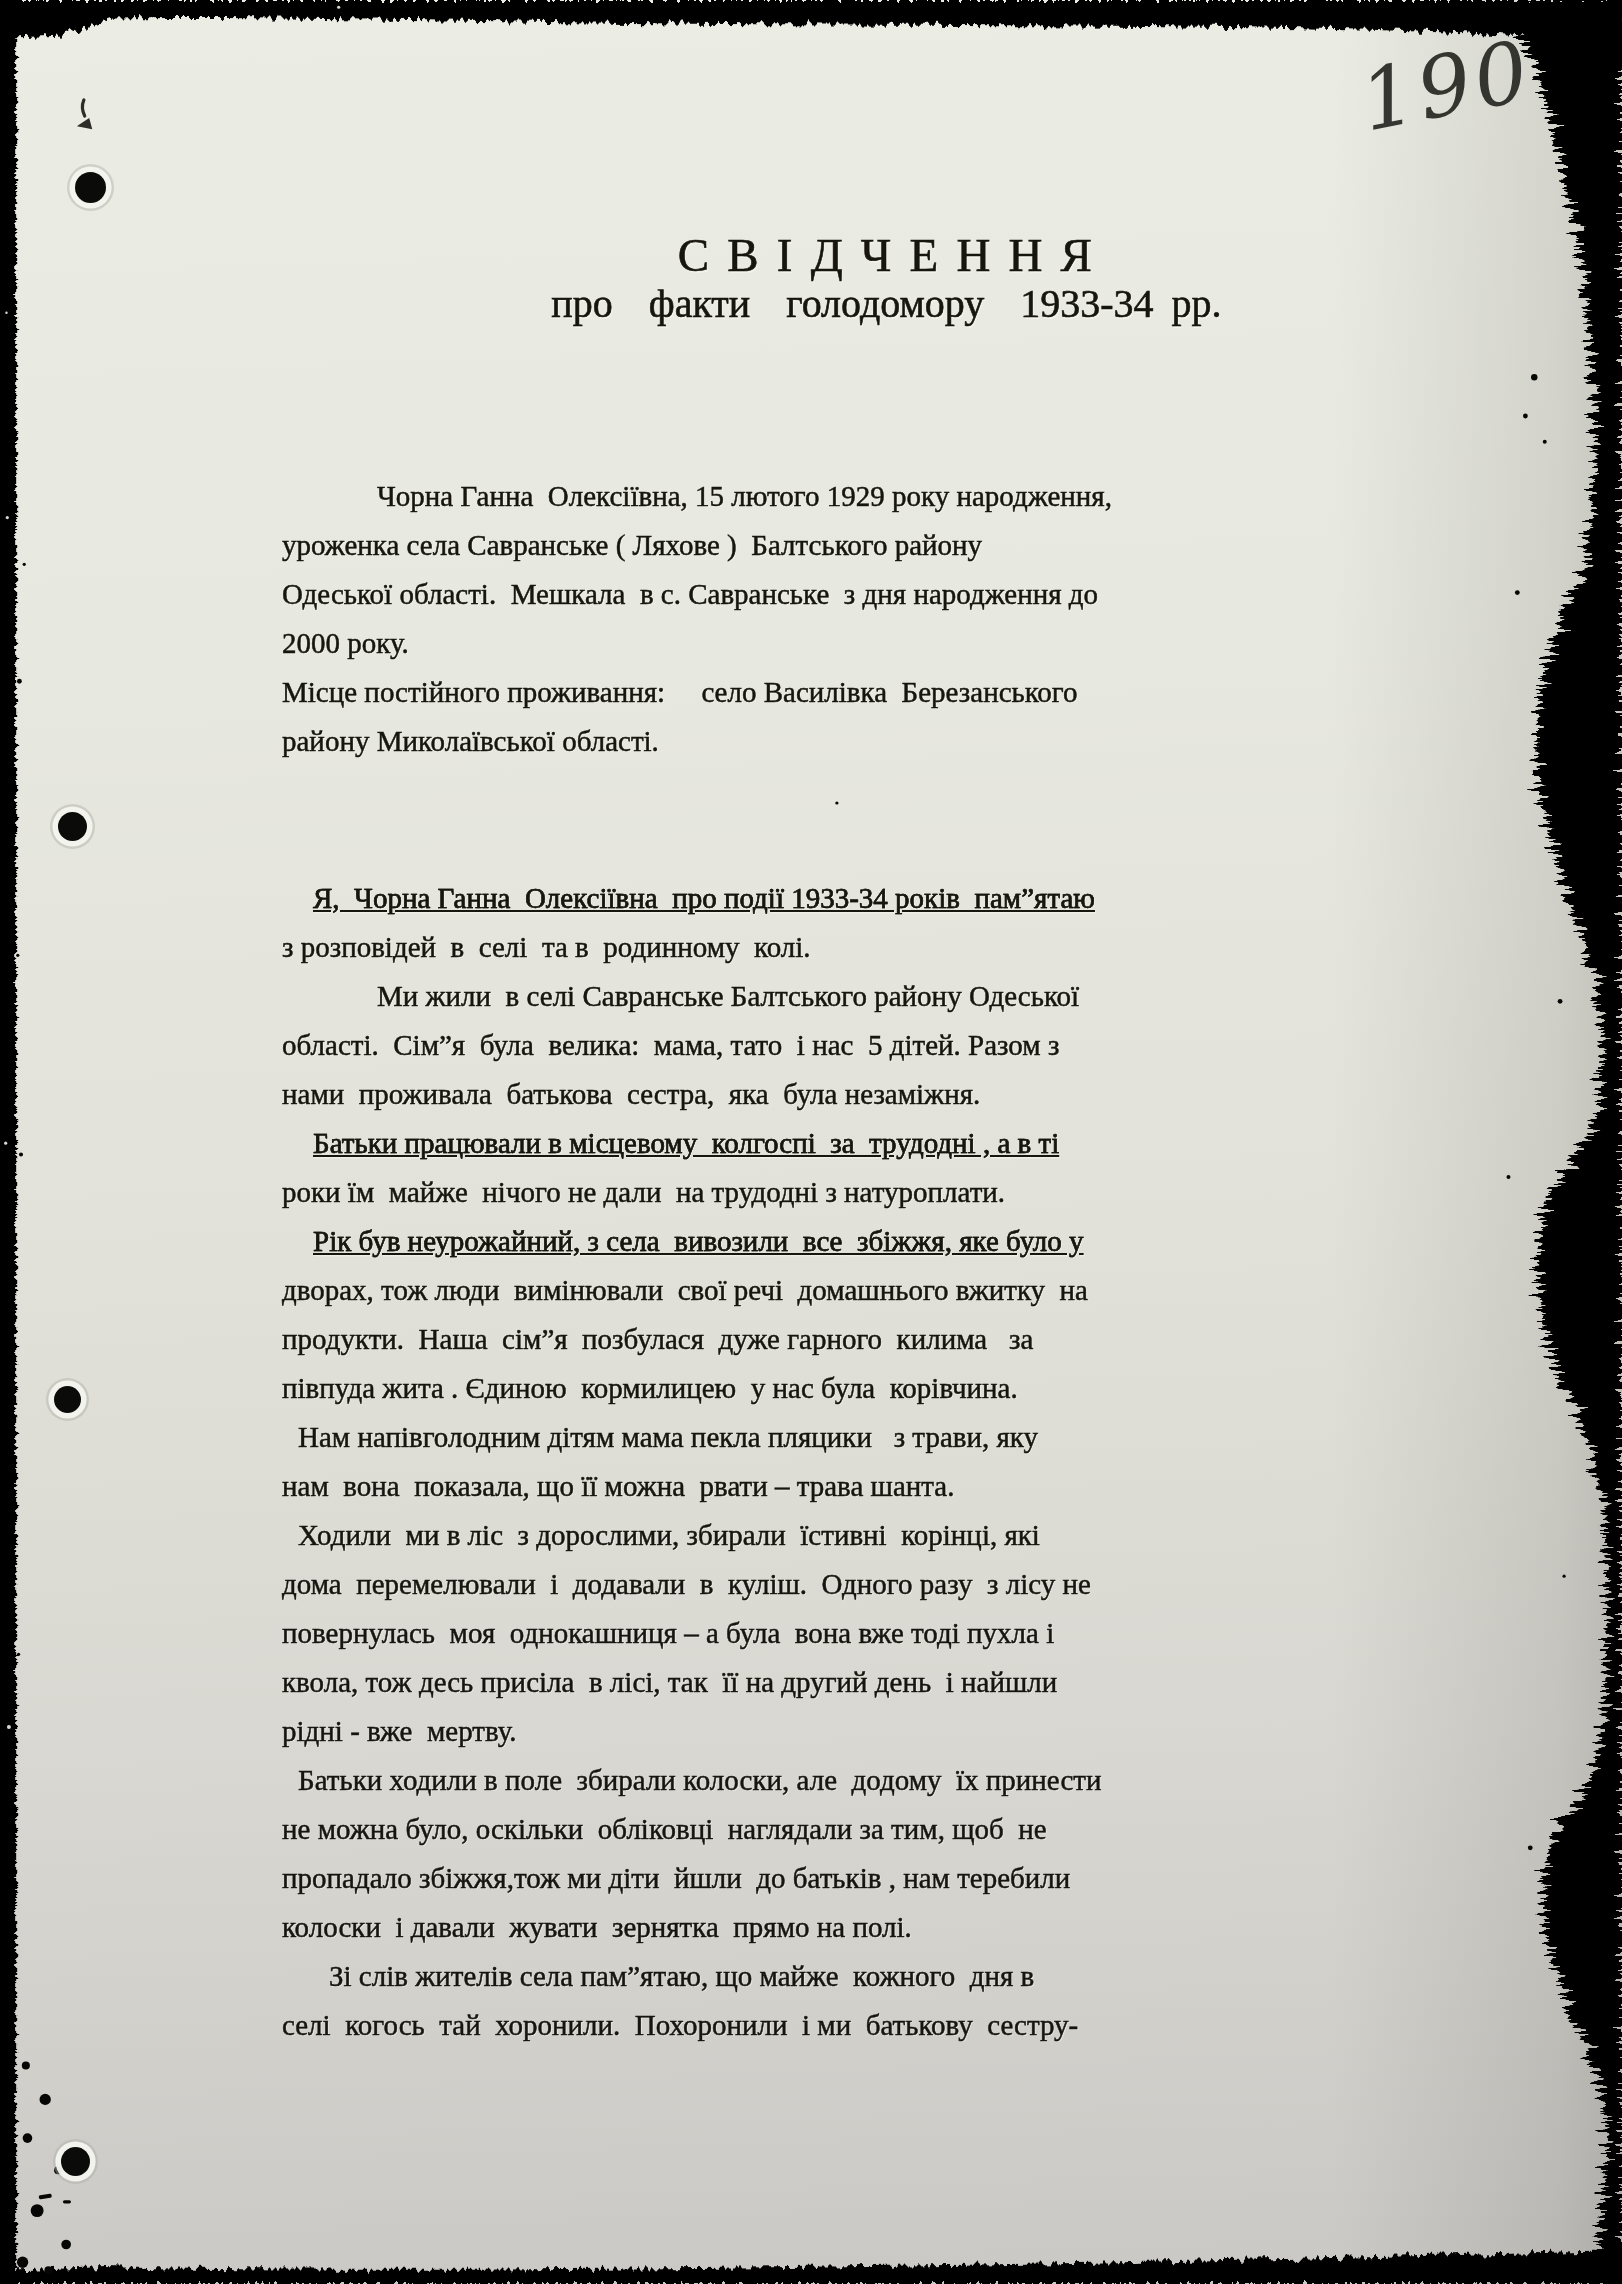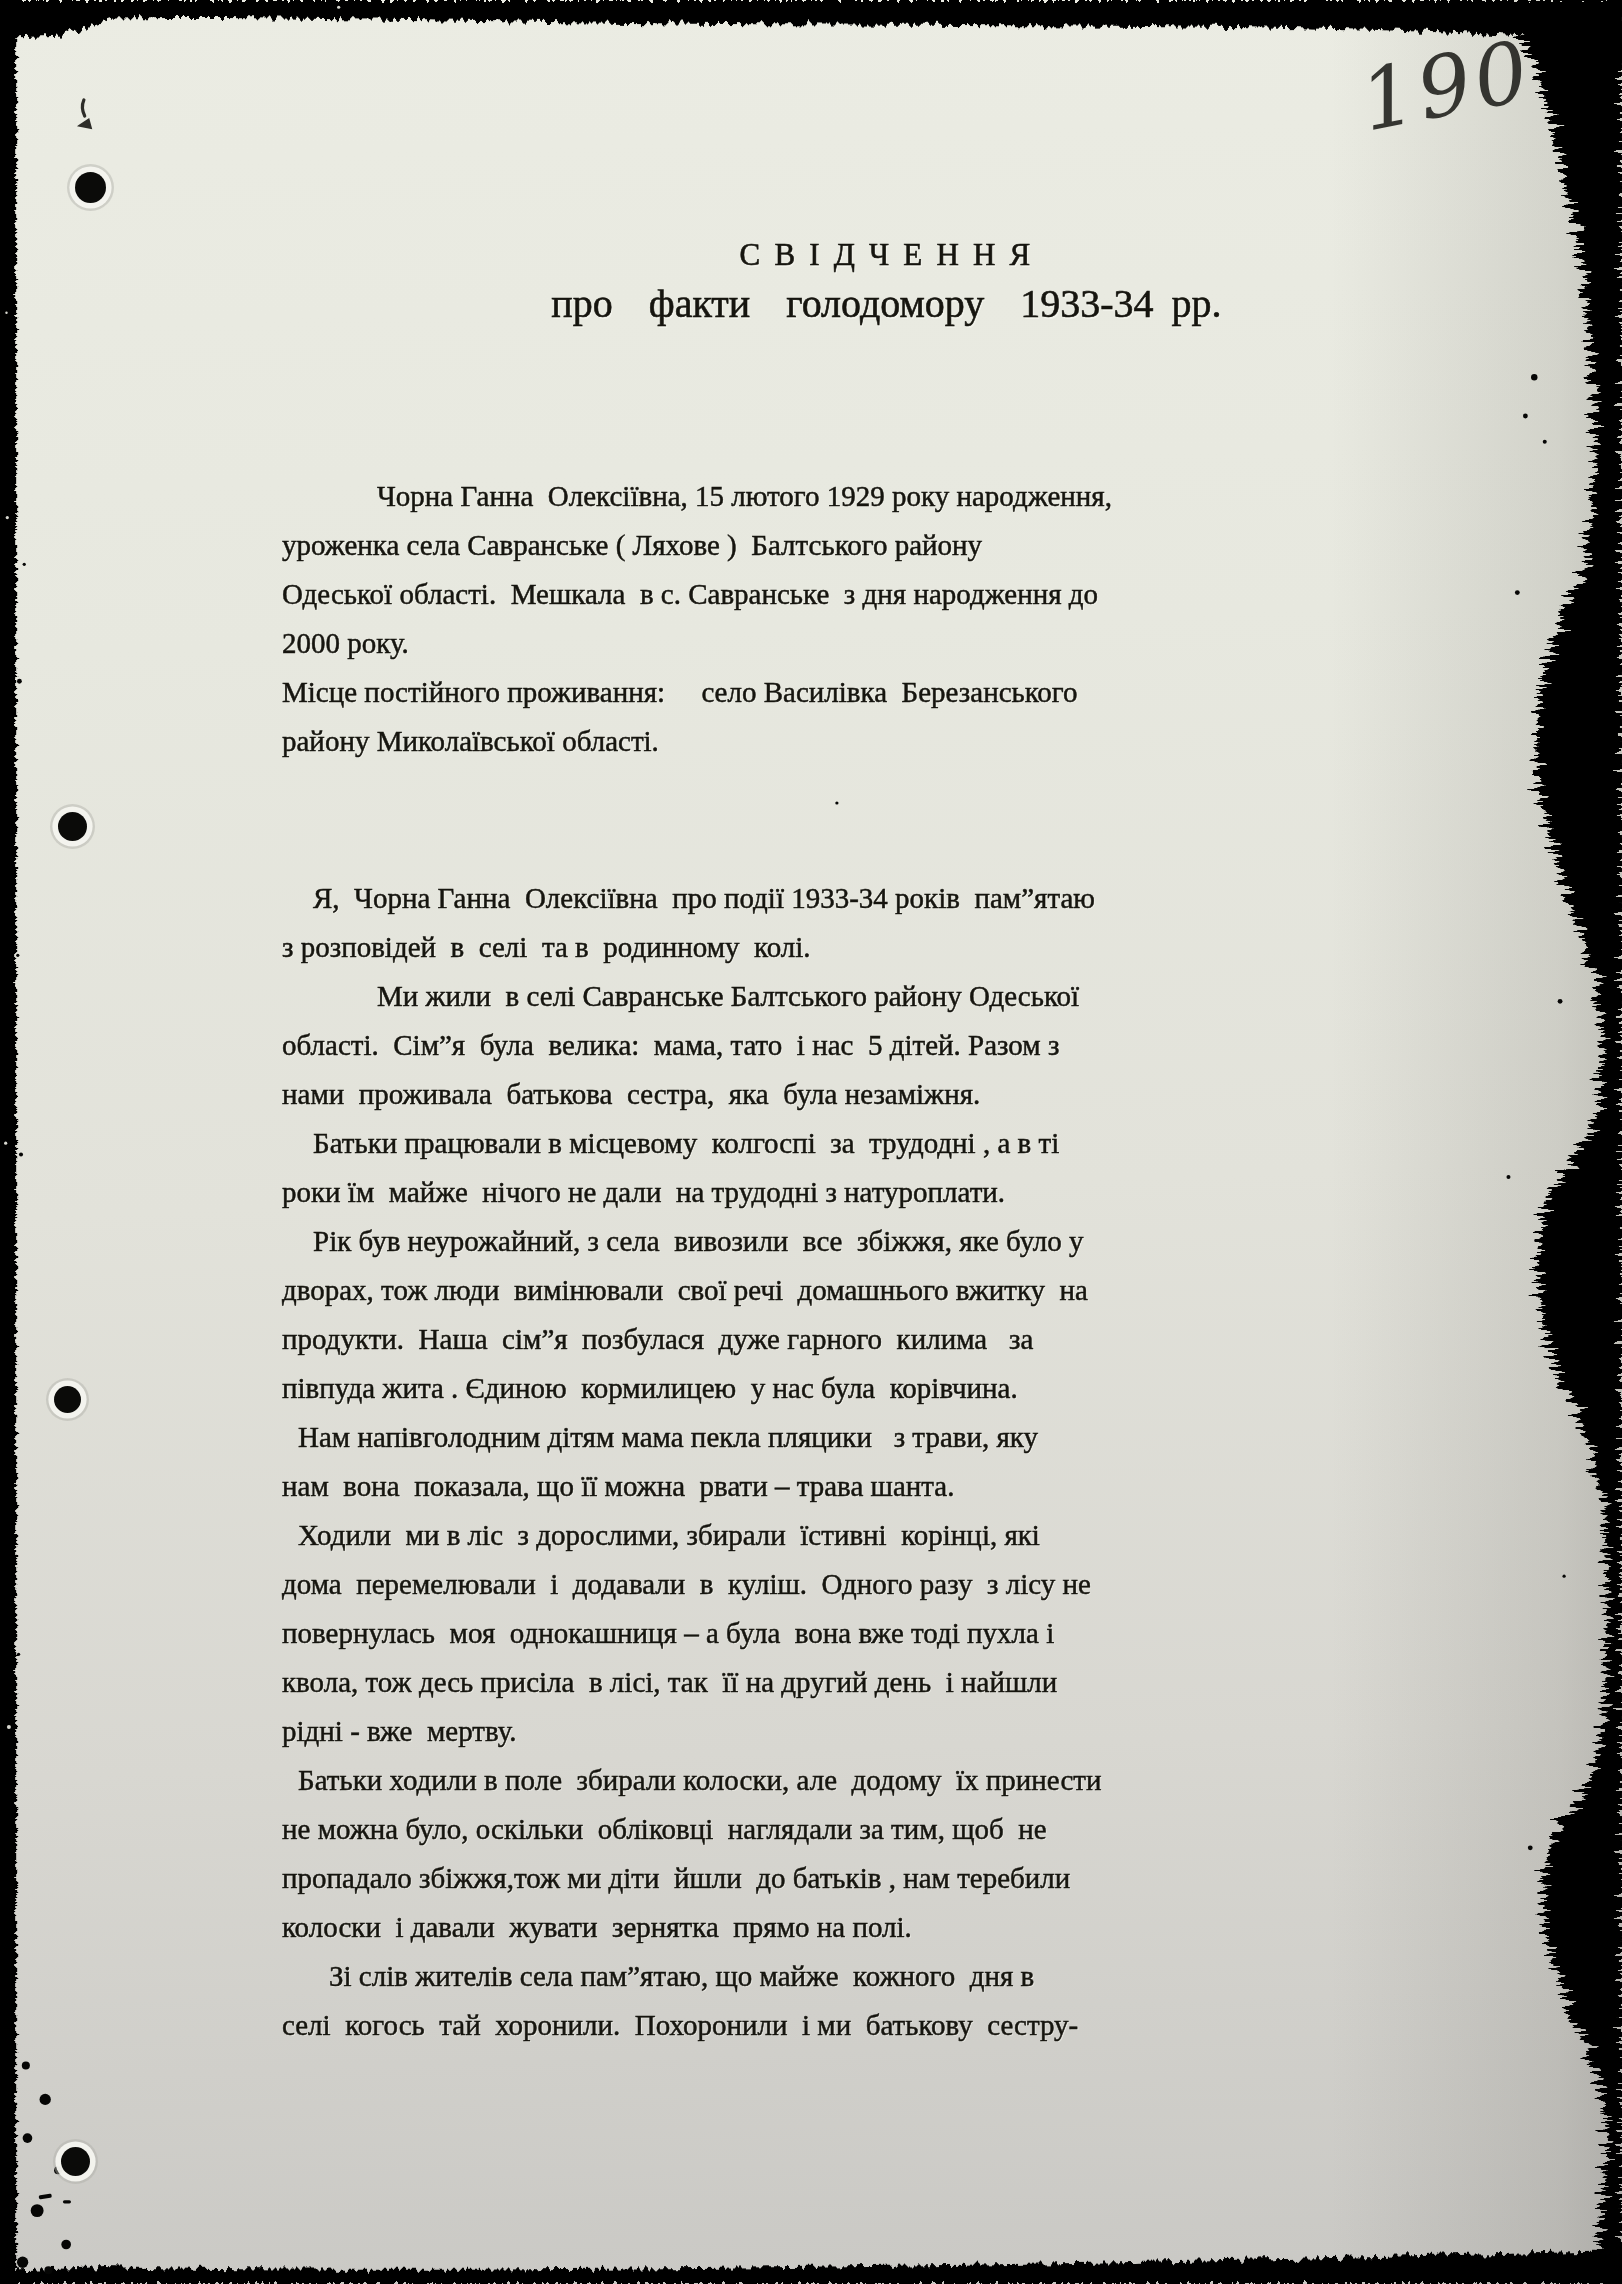--- a/index.html
+++ b/index.html
@@ -3,30 +3,30 @@
 <meta charset="utf-8">
 <style>
   html,body{margin:0;padding:0;width:1623px;height:2284px;background:#070706;overflow:hidden;}
   .page{position:relative;width:1623px;height:2284px;font-family:"Liberation Serif","DejaVu Serif",serif;}
   .paper{position:absolute;left:0;top:0;right:0;bottom:0;
     background:linear-gradient(178deg,#ebece3 0%,#e7e8df 28%,#e2e2da 52%,#d8d7d1 76%,#c9c8c4 100%);}
   .paper::after{content:"";position:absolute;inset:0;
     background:linear-gradient(90deg,rgba(0,0,0,0) 82%,rgba(95,93,87,.16) 96%,rgba(70,68,64,.22) 100%);}
   .artifacts{position:absolute;left:0;top:0;pointer-events:none;}
   .titles{position:absolute;left:282px;top:229px;width:1209px;text-align:center;color:#16150f;}
-  .doc-title{font-size:31px;line-height:52px;letter-spacing:3.2px;-webkit-text-stroke:0.6px #16150f;
+  .doc-title{font-size:47px;line-height:52px;letter-spacing:3.2px;-webkit-text-stroke:0.6px #16150f;
     text-shadow:1.2px 1.5px 0 rgba(252,252,246,.5);white-space:pre;}
   .doc-subtitle{font-size:40px;line-height:45px;word-spacing:8px;-webkit-text-stroke:0.6px #16150f;
     text-shadow:1.2px 1.5px 0 rgba(252,252,246,.5);white-space:pre;}
   .body-text{position:absolute;left:282px;top:472px;width:1217px;font-size:29px;line-height:49px;
     color:#16150f;-webkit-text-stroke:0.5px #16150f;text-shadow:1.1px 1.4px 0 rgba(252,252,246,.45);}
   .line{white-space:pre;}
   .para.ind-lg .line.first{padding-left:95px;}
   .para.ind-md .line.first{padding-left:47px;}
-  .para.ind-sm .line.first{padding-left:31px;}
+  .para.ind-sm .line.first{padding-left:31px;text-decoration:underline;}
   .para.ind-xs .line.first{padding-left:16px;}
   .para.gap-before{margin-top:108px;}
   .hole{position:absolute;border-radius:50%;background:#0b0b09;
     box-shadow:0 0 0 5.6px rgba(246,246,240,.95),0 0 0 8px rgba(176,176,168,.45),1.6px 2.4px 4.8px rgba(120,120,112,.4);}
   .hole-1{left:75px;top:172px;width:31px;height:31px;}
   .hole-2{left:58px;top:812px;width:29px;height:29px;}
   .hole-3{left:54px;top:1386px;width:27.4px;height:27.4px;}
   .hole-4{left:61px;top:2147px;width:29px;height:29px;}
 </style>
 </head>

